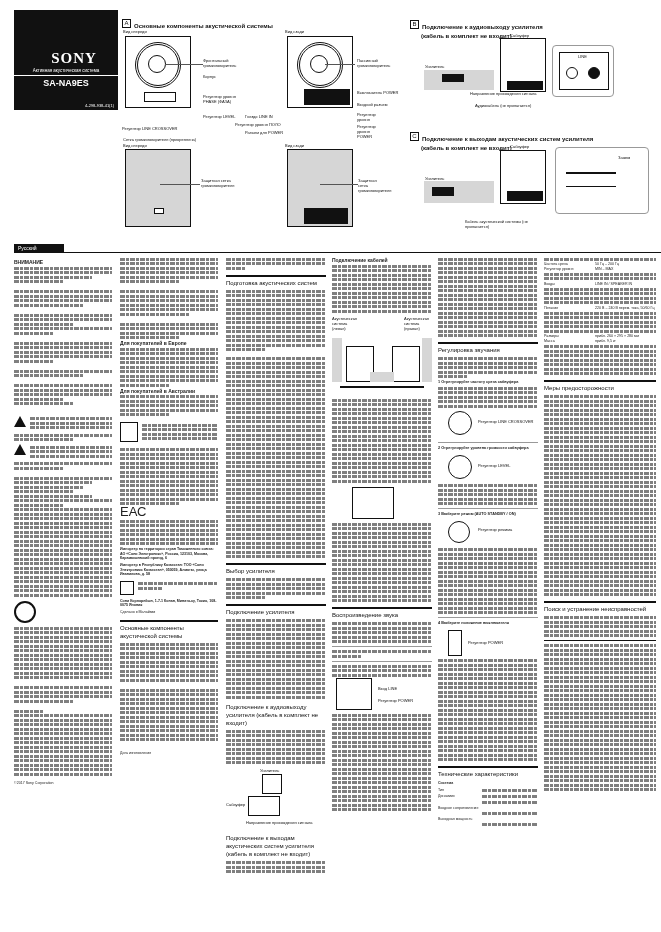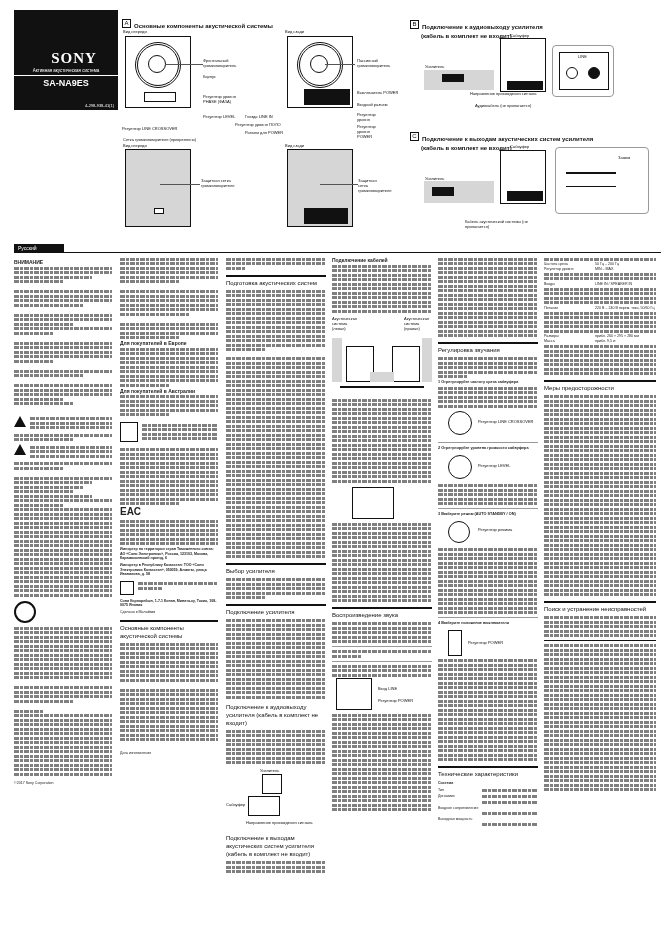--- a/index.html
+++ b/index.html
@@ -297,21 +297,21 @@
     <span class="txt"></span>
     <span class="txt"></span>
     <span class="txt"></span>
     <span class="txt"></span>
     <span class="txt"></span>
     <span class="txt"></span>
     <span class="txt"></span>
     <span class="txt"></span>
     <span class="txt"></span>
     <span class="txt" style="width:60%"></span>
-  <div style="font-size:10px;font-weight:bold;margin:5px 0;">ЕАС</div>
+  <div style="font-size:13px;font-weight:normal;margin:5px 0;">ЕАС</div>
   <span class="txt"></span>
     <span class="txt"></span>
     <span class="txt"></span>
     <span class="txt"></span>
     <span class="txt"></span>
     <span class="txt"></span>
   <div class="hb" style="font-size:3.6px;line-height:4.6px">Импортер на территории стран Таможенного союза: АО «Сони Электроникс», Россия, 123103, Москва, Карамышевский проезд, 6</div>
   <div class="hb" style="font-size:3.6px;line-height:4.6px">Импортер в Республику Казахстан: ТОО «Сони Электроникс Казахстан», 050059, Алматы, улица Иванилова, д. 58</div>
   <div style="display:flex;gap:4px;margin:4px 0;">
       <div style="width:12px;height:12px;border:1px solid #111;"></div>

